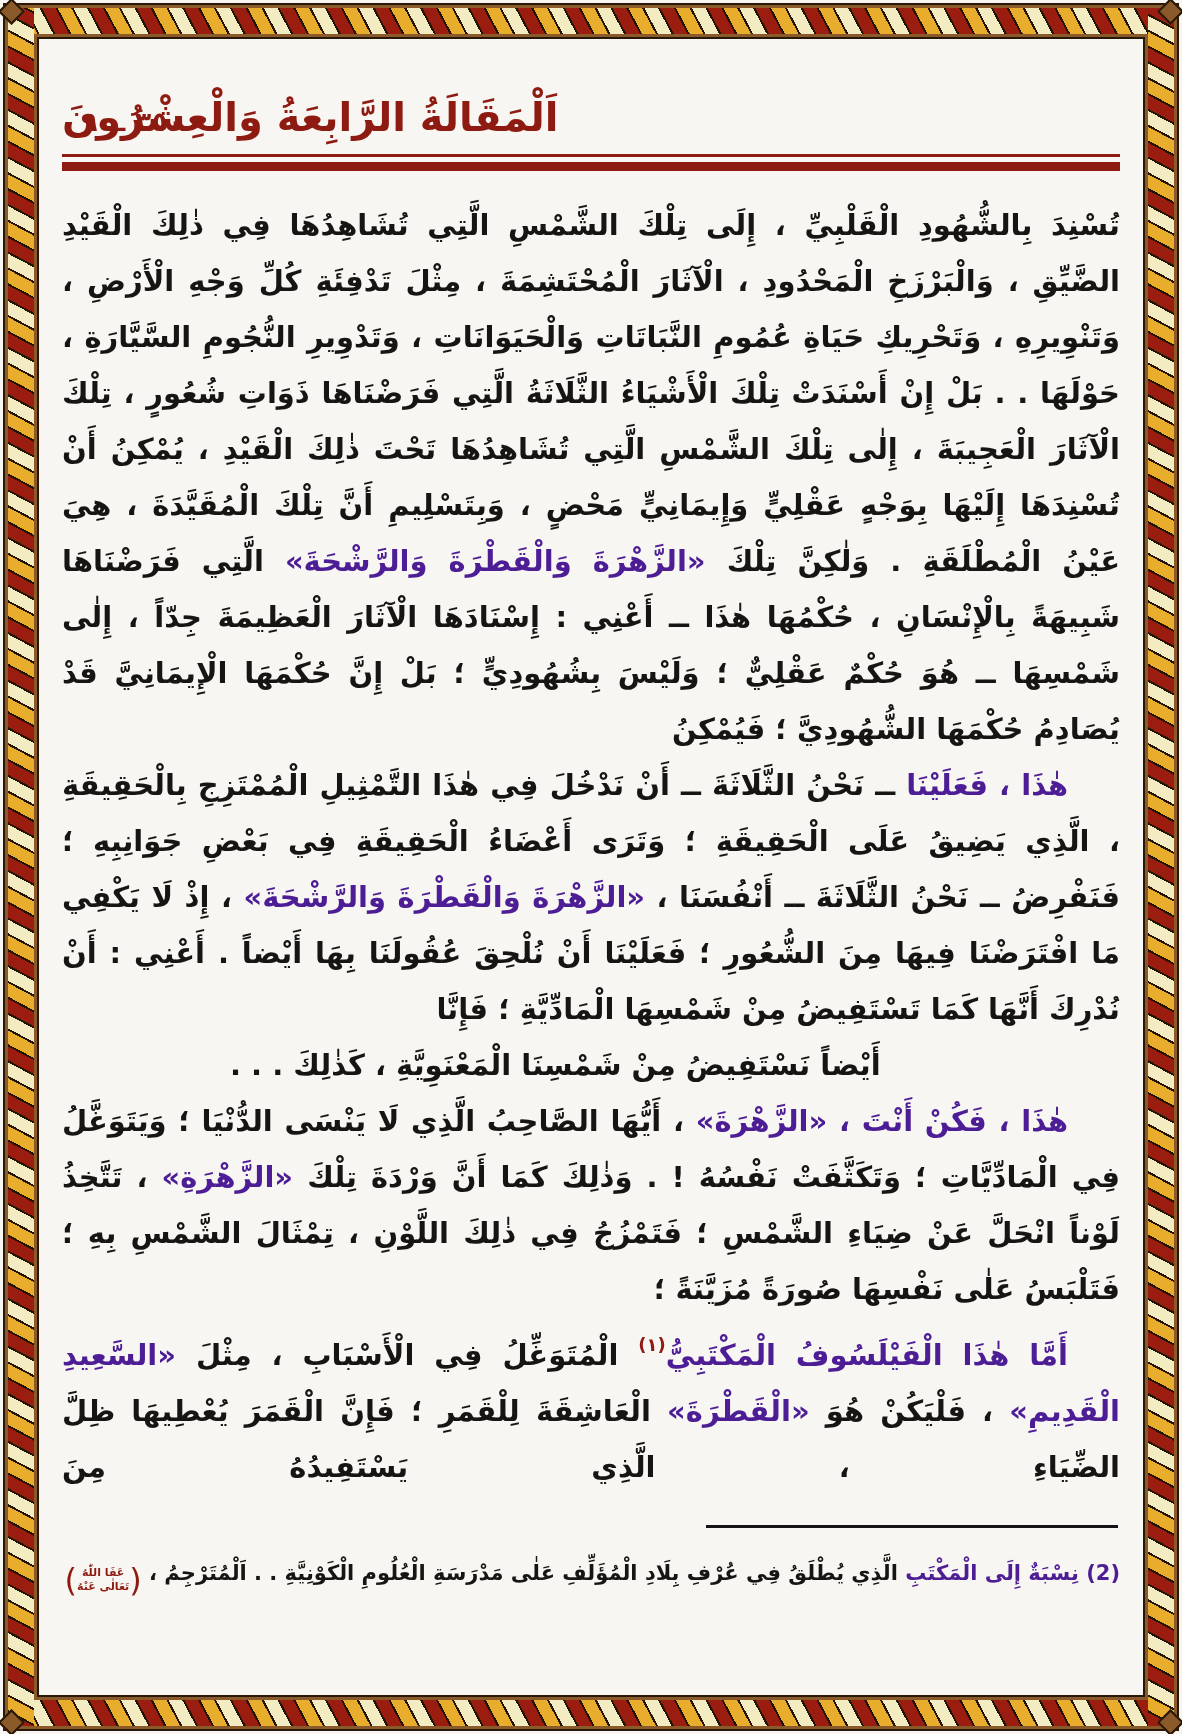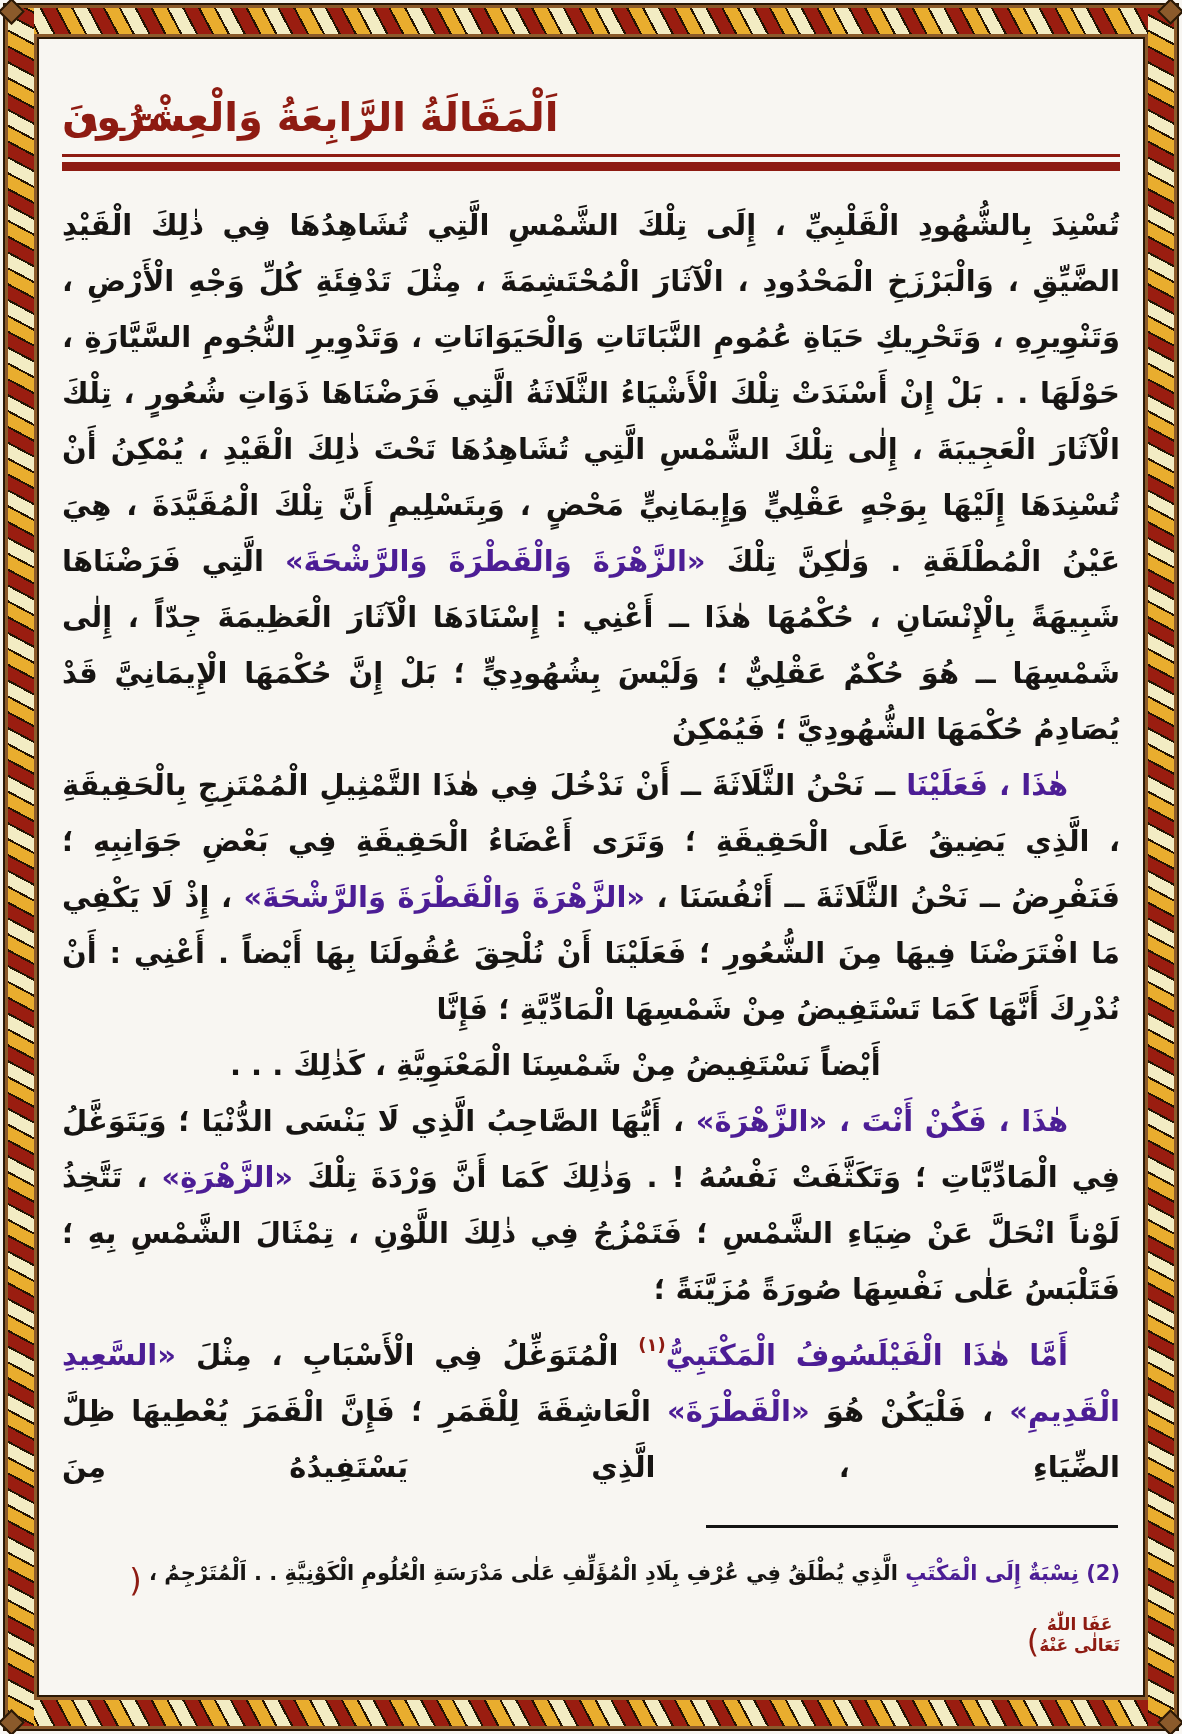--- a/index.html
+++ b/index.html
@@ -67,21 +67,21 @@
   .fn-marker{font-size:18px;vertical-align:14px;color:#8e1b12;font-weight:bold;}
 
   
   .footnote-area{margin-top:30px;}
   .footnote-rule{height:3px;width:412px;background:#141414;margin-left:auto;margin-right:2px;}
   .footnote{
     margin-top:22px;font-size:21px;font-weight:bold;
     color:#171513;line-height:1.9;text-align:right;
   }
   .seal{
-    display:inline-block;font-size:17px;line-height:1.25;color:#8e1b12;
+    display:inline-block;font-size:11px;line-height:1.25;color:#8e1b12;
     white-space:pre-line;text-align:center;vertical-align:-10px;font-weight:bold;
   }
   .seal-paren{color:#8e1b12;font-size:32px;font-weight:normal;vertical-align:-11px;}
 </style>
 </head>
 <body>
 
 <div class="page">
 
   <div class="rail-outer"></div>

